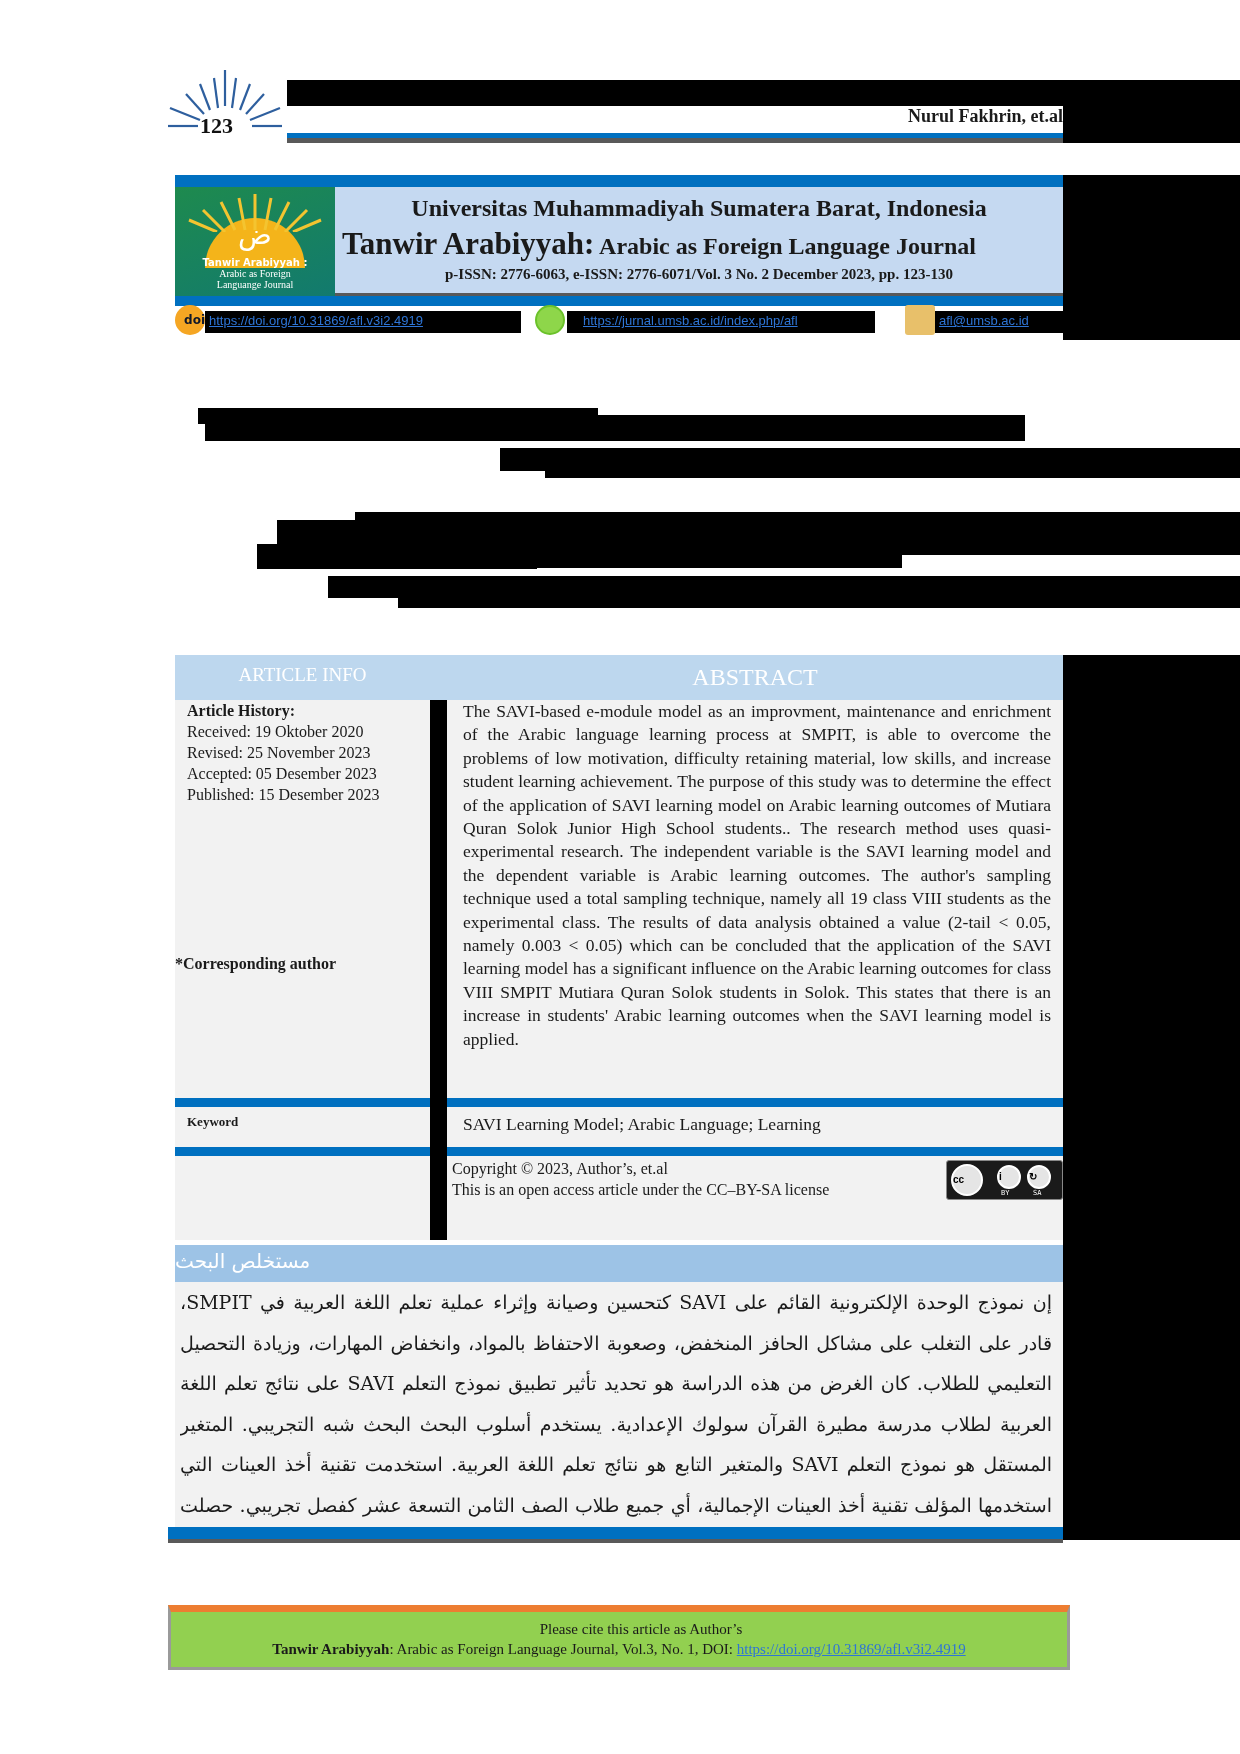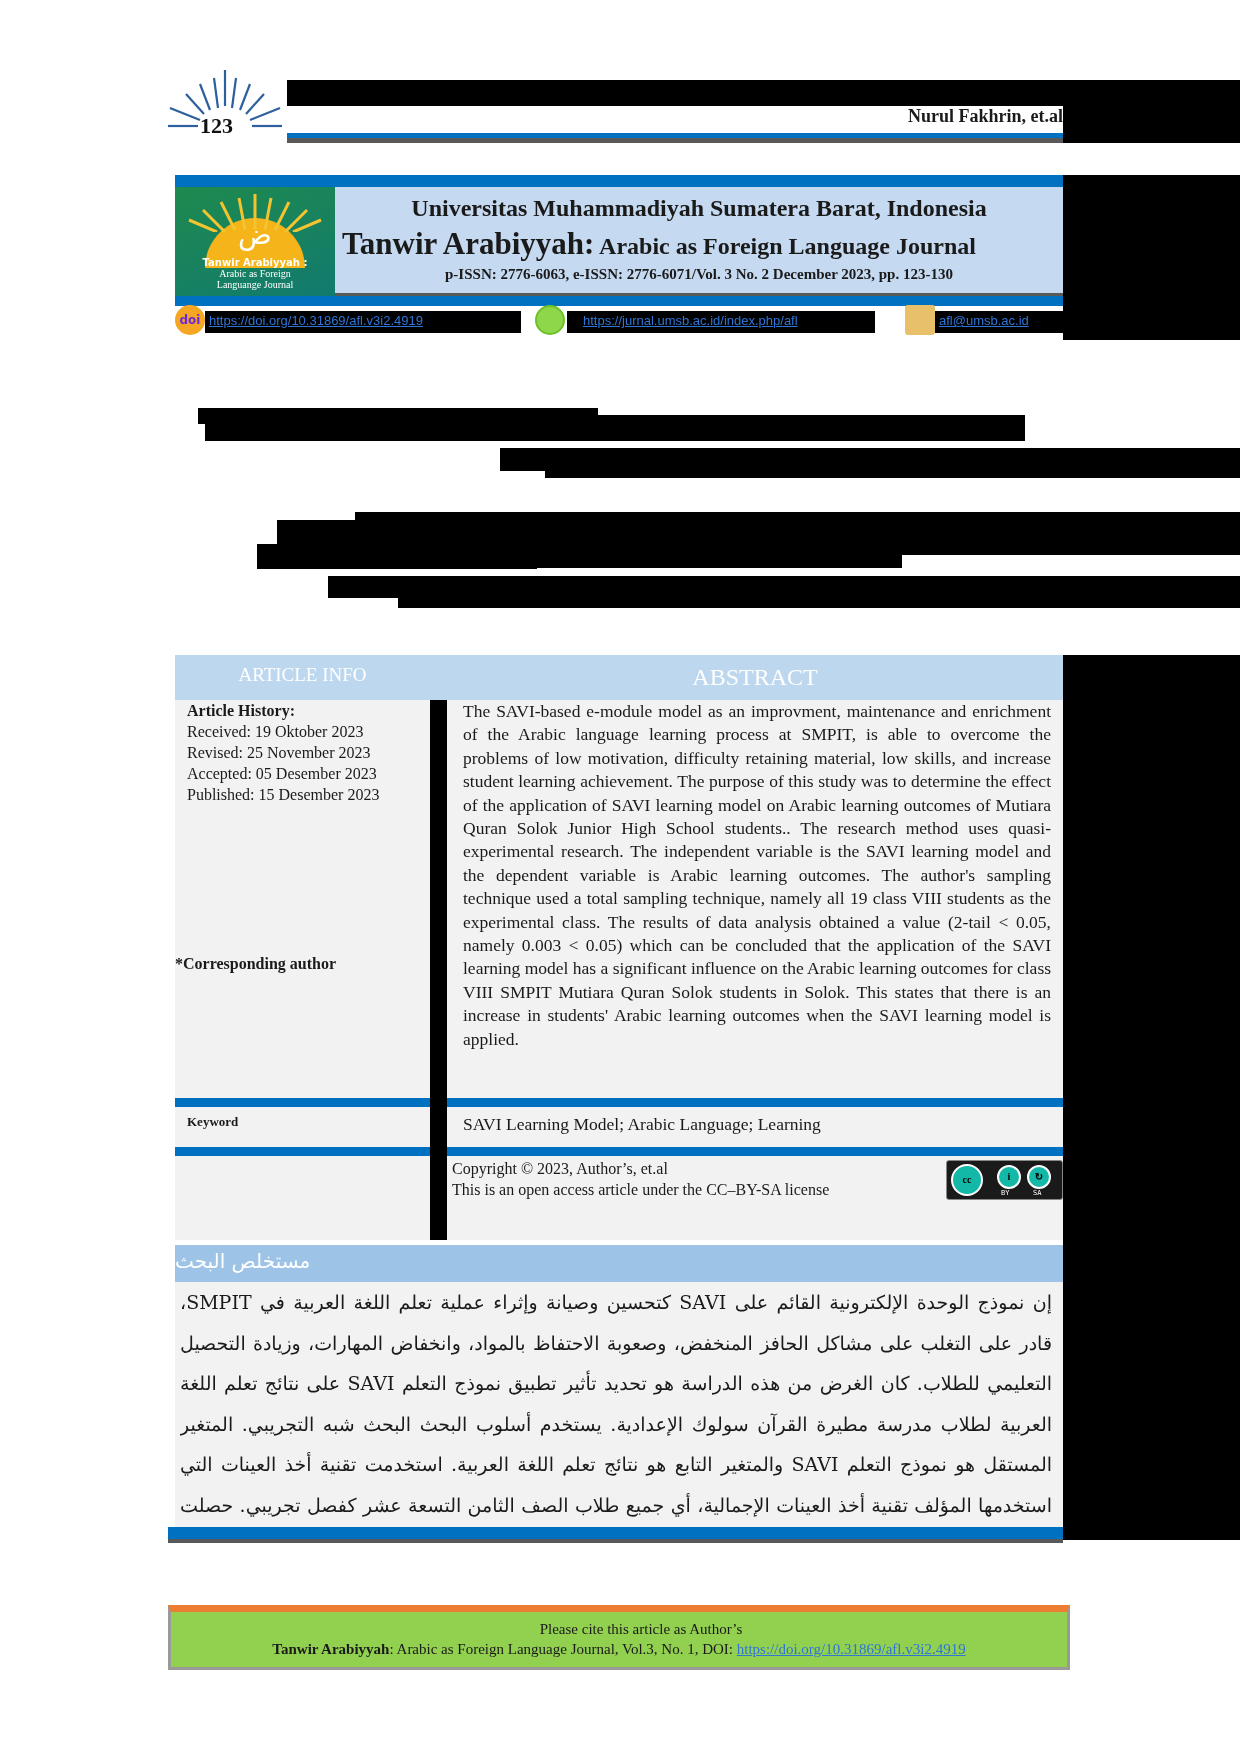--- a/index.html
+++ b/index.html
@@ -25,41 +25,41 @@
   .jlogo-t1 { left: 175px; top: 257px; width: 160px; text-align: center; font-size: 10px; font-weight: bold; color: #ffffff; font-family: "DejaVu Sans", sans-serif; }
   .jlogo-t2 { left: 175px; top: 268px; width: 160px; text-align: center; font-size: 10px; color: #ffffff; line-height: 11px; }
   .j-univ { left: 335px; top: 195px; width: 728px; text-align: center; font-size: 24px; font-weight: bold; color: #1a1a1a; }
   .j-title { left: 335px; top: 226px; width: 648px; text-align: center; color: #1a1a1a; }
   .j-title .big { font-size: 31px; font-weight: bold; }
   .j-title .small { font-size: 24px; font-weight: bold; }
   .j-issn { left: 335px; top: 266px; width: 728px; text-align: center; font-size: 15px; font-weight: bold; color: #1a1a1a; }
 
   
   .link-row { left: 175px; top: 305px; height: 36px; width: 888px; }
-  .link-icon { position: absolute; width: 30px; height: 30px; border-radius: 50%; font-size: 12px; font-weight: bold; color: #6d28d9; text-align: center; line-height: 30px; font-family: "DejaVu Sans", sans-serif; }
+  .link-icon { position: absolute; width: 30px; height: 30px; border-radius: 50%; font-size: 12px; font-weight: bold; color: #0f172a; text-align: right; line-height: 30px; font-family: "DejaVu Sans", sans-serif; }
   .link-bar { position: absolute; height: 22px; top: 6px; background: #000000; }
   .link-text { position: absolute; top: 8px; font-size: 13px; color: #2e75d6; text-decoration: underline; font-family: "Liberation Sans", sans-serif; white-space: nowrap; overflow: hidden; }
 
   
   .tbl-head { left: 175px; top: 655px; width: 888px; height: 45px; background: #bdd7ee; }
   .tbl-head-info { left: 175px; top: 664px; width: 255px; text-align: center; font-size: 19px; color: #ffffff; }
   .tbl-head-abs { left: 447px; top: 664px; width: 616px; text-align: center; font-size: 24px; color: #ffffff; }
   .tbl-body { left: 175px; top: 700px; width: 888px; height: 540px; background: #f2f2f2; }
   .tbl-sep { left: 430px; top: 700px; width: 17px; height: 540px; background: #000000; }
   .info-col { left: 187px; top: 700px; width: 240px; font-size: 16px; line-height: 21px; color: #1a1a1a; }
   .info-col .h { font-weight: bold; }
   .corr { left: 175px; top: 955px; font-size: 16px; font-weight: bold; }
   .abs-text { left: 463px; top: 700px; width: 588px; font-size: 17.5px; line-height: 23.4px; text-align: justify; color: #1a1a1a; }
   .kw-bar1 { left: 175px; top: 1098px; width: 888px; height: 9px; background: #0070c0; }
   .kw-bar2 { left: 175px; top: 1147px; width: 888px; height: 9px; background: #0070c0; }
   .kw-label { left: 187px; top: 1114px; font-size: 13px; font-weight: bold; }
   .kw-value { left: 463px; top: 1114px; font-size: 17.5px; }
   .copy-text { left: 452px; top: 1158px; font-size: 16px; line-height: 21px; }
   .cc-badge { left: 946px; top: 1160px; width: 117px; height: 40px; background: #1a1a1a; border: 1px solid #888; border-radius: 3px; }
-  .cc-circle { position: absolute; top: 4px; width: 24px; height: 24px; border-radius: 50%; border: 2px solid #fff; background: #14b8a6; color: #000; font-size: 10px; font-weight: bold; text-align: center; line-height: 20px; font-family: Liberation Serif, serif; }
+  .cc-circle { position: absolute; top: 4px; width: 24px; height: 24px; border-radius: 50%; border: 2px solid #fff; background: #e5e5e5; color: #000; font-size: 10px; font-weight: bold; text-align: left; line-height: 20px; font-family: Liberation Sans, sans-serif; }
   .cc-lbl { position: absolute; top: 28px; font-size: 7px; color: #fff; font-family: "DejaVu Sans Mono", monospace; }
 
   
   .ar-head { left: 175px; top: 1245px; width: 888px; height: 37px; background: #9dc3e6; }
   .ar-head-text { left: 175px; top: 1249px; width: 1044px; text-align: left; font-size: 20px; color: #ffffff; font-family: "DejaVu Sans", sans-serif; }
   .ar-body { left: 175px; top: 1282px; width: 888px; height: 245px; background: #f2f2f2; }
   .ar-text { left: 180px; top: 1282px; width: 872px; direction: rtl; text-align: justify; text-align-last: justify; font-size: 19px; line-height: 40.5px; font-family: "DejaVu Serif", serif; color: #1a1a1a; }
   .ar-bar { left: 168px; top: 1527px; width: 895px; height: 16px; background: #0070c0; border-bottom: 4px solid #595959; }
 
   
@@ -160,21 +160,21 @@
 </div>
 
 <div class="abs tbl-head"></div>
 <div class="abs tbl-head-info">ARTICLE INFO</div>
 <div class="abs tbl-head-abs">ABSTRACT</div>
 <div class="abs tbl-body"></div>
 <div class="abs tbl-sep"></div>
 
 <div class="abs info-col">
   <div class="h">Article History:</div>
-  <div>Received: 19 Oktober 2023</div>
+  <div>Received: 19 Oktober 2020</div>
   <div>Revised: 25 November 2023</div>
   <div>Accepted: 05 Desember 2023</div>
   <div>Published: 15 Desember 2023</div>
 </div>
 <div class="abs corr">*Corresponding author</div>
 
 <div class="abs abs-text">The SAVI-based e-module model as an improvment, maintenance and enrichment of the Arabic language learning process at SMPIT, is able to overcome the problems of low motivation, difficulty retaining material, low skills, and increase student learning achievement. The purpose of this study was to determine the effect of the application of SAVI learning model on Arabic learning outcomes of Mutiara Quran Solok Junior High School students.. The research method uses quasi-experimental research. The independent variable is the SAVI learning model and the dependent variable is Arabic learning outcomes. The author's sampling technique used a total sampling technique, namely all 19 class VIII students as the experimental class. The results of data analysis obtained a value (2-tail &lt; 0.05, namely 0.003 &lt; 0.05) which can be concluded that the application of the SAVI learning model has a significant influence on the Arabic learning outcomes for class VIII SMPIT Mutiara Quran Solok students in Solok. This states that there is an increase in students' Arabic learning outcomes when the SAVI learning model is applied.</div>
 
 <div class="abs kw-bar1"></div>
 <div class="abs kw-label">Keyword</div>

